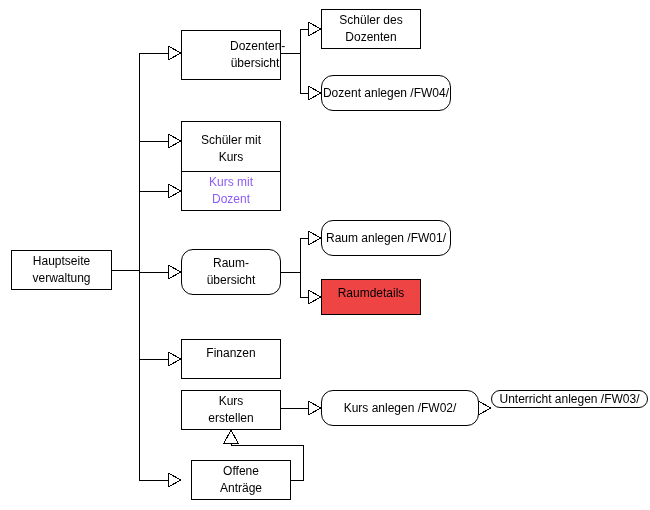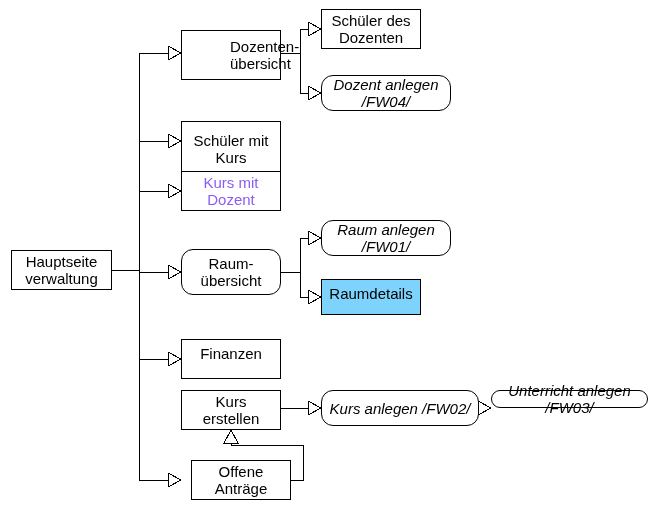--- a/index.html
+++ b/index.html
@@ -26,31 +26,31 @@
     width: 650px;
     height: 510px;
     pointer-events: none;
   }
   .node {
     position: absolute;
     box-sizing: border-box;
     border: 1px solid #000000;
     background: #ffffff;
     color: #000000;
-    font-size: 15px;
+    font-size: 12px;
     line-height: 17px;
     text-align: center;
     display: flex;
     justify-content: center;
     white-space: pre-line;
     z-index: 2;
   }
   .node.v-center { align-items: center; }
   .node.v-top    { align-items: flex-start; padding-top: 5px; }
-  .node.rounded  { border-radius: 12px; font-style: italic; }
+  .node.rounded  { border-radius: 12px; }
   .node .label   { display: block; width: 100%; }
 </style>
 </head>
 <body>
 
 <div id="canvas">
 
   <svg id="edges" width="650" height="510" viewBox="0 0 650 510" xmlns="http://www.w3.org/2000/svg" shape-rendering="crispEdges">
       <g>
         <path d="M112,270 L139,270" stroke="#000000" stroke-width="1" fill="none"></path>
@@ -126,21 +126,21 @@
       <div class="node v-center" style="left: 321px; top: 9px; width: 100px; height: 40px; border-color: rgb(0, 0, 0); background: rgb(255, 255, 255); color: rgb(0, 0, 0);"><span class="label">Schüler des
 Dozenten</span></div>
       <div class="node v-center rounded" style="left: 321px; top: 75px; width: 130px; height: 36px; border-color: rgb(0, 0, 0); background: rgb(255, 255, 255); color: rgb(0, 0, 0);"><span class="label">Dozent anlegen /FW04/</span></div>
       <div class="node v-center" style="left: 181px; top: 121px; width: 100px; height: 56px; border-color: rgb(0, 0, 0); background: rgb(255, 255, 255); color: rgb(0, 0, 0);"><span class="label">Schüler mit
 Kurs</span></div>
       <div class="node v-center" style="left: 181px; top: 171px; width: 100px; height: 40px; border-color: rgb(0, 0, 0); background: rgb(255, 255, 255); color: #8b5cf6;"><span class="label">Kurs mit
 Dozent</span></div>
       <div class="node v-center" style="left: 181px; top: 249px; width: 100px; height: 46px; border-color: rgb(0, 0, 0); background: rgb(255, 255, 255); color: rgb(0, 0, 0); border-radius: 12px;"><span class="label">Raum-
 übersicht</span></div>
       <div class="node v-center rounded" style="left: 321px; top: 220px; width: 130px; height: 36px; border-color: rgb(0, 0, 0); background: rgb(255, 255, 255); color: rgb(0, 0, 0); text-align: center;"><span class="label">Raum anlegen /FW01/</span></div>
-      <div class="node v-top" style="left: 321px; top: 279px; width: 100px; height: 36px; border-color: rgb(0, 0, 0); background: #7dd3fc; color: rgb(0, 0, 0);"><span class="label">Raumdetails</span></div>
+      <div class="node v-top" style="left: 321px; top: 279px; width: 100px; height: 36px; border-color: rgb(0, 0, 0); background: #ef4444; color: rgb(0, 0, 0);"><span class="label">Raumdetails</span></div>
       <div class="node v-top" style="left: 181px; top: 339px; width: 100px; height: 40px; border-color: rgb(0, 0, 0); background: rgb(255, 255, 255); color: rgb(0, 0, 0);"><span class="label">Finanzen</span></div>
       <div class="node v-center" style="left: 181px; top: 390px; width: 100px; height: 40px; border-color: rgb(0, 0, 0); background: rgb(255, 255, 255); color: rgb(0, 0, 0);"><span class="label">Kurs
 erstellen</span></div>
       <div class="node v-center rounded" style="left: 321px; top: 390px; width: 158px; height: 36px; border-color: rgb(0, 0, 0); background: rgb(255, 255, 255); color: rgb(0, 0, 0);"><span class="label">Kurs anlegen /FW02/</span></div>
       <div class="node v-center rounded" style="left: 491px; top: 390px; width: 157px; height: 18px; border-color: rgb(0, 0, 0); background: rgb(255, 255, 255); color: rgb(0, 0, 0);"><span class="label">Unterricht anlegen /FW03/</span></div>
       <div class="node v-center" style="left: 191px; top: 460px; width: 100px; height: 40px; border-color: rgb(0, 0, 0); background: rgb(255, 255, 255); color: rgb(0, 0, 0);"><span class="label">Offene
 Anträge</span></div>
     </div>
 
 </div>

